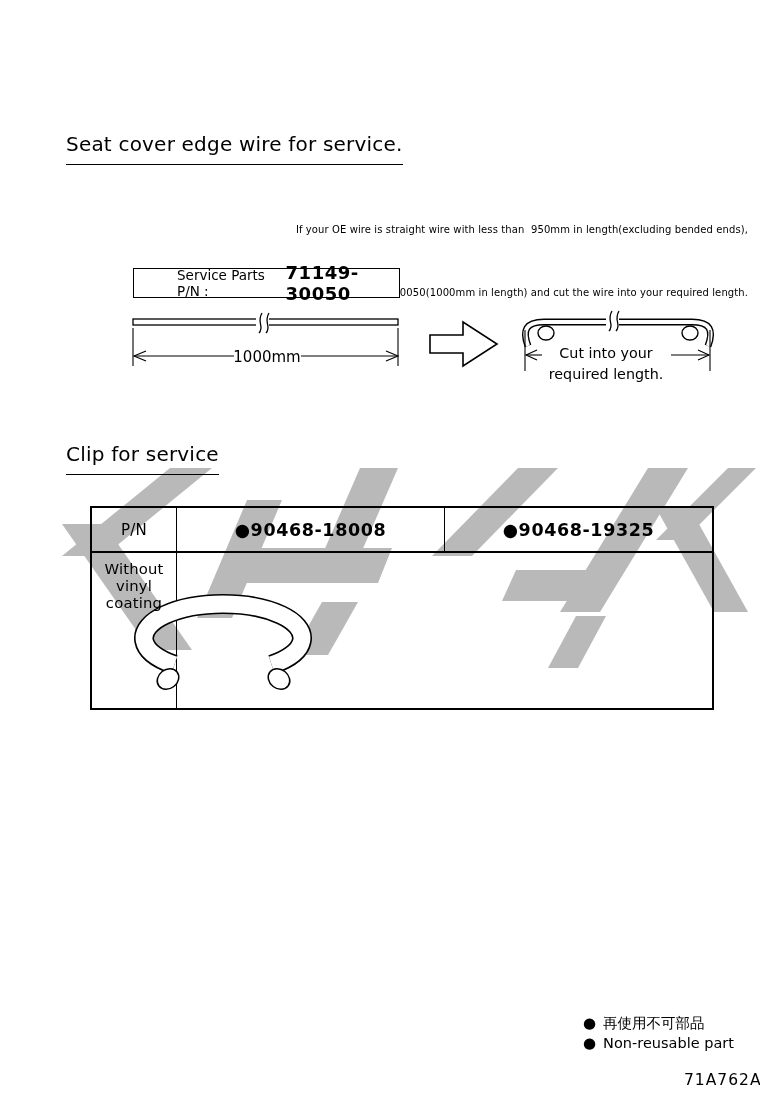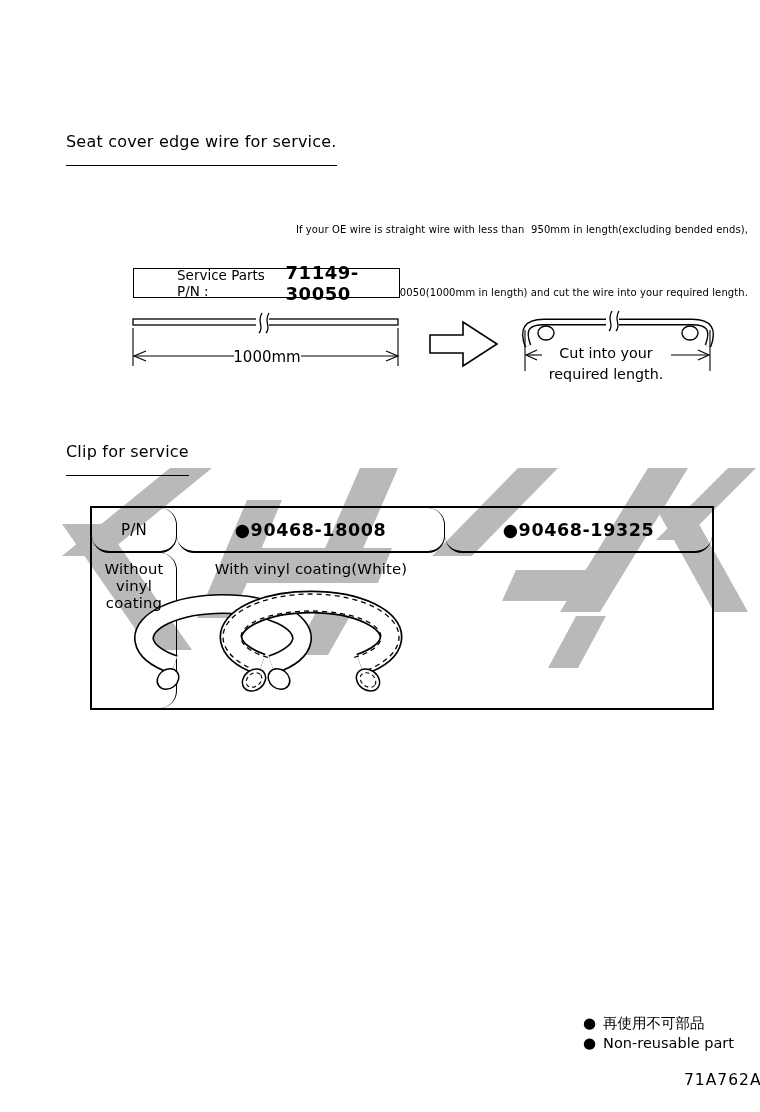--- a/index.html
+++ b/index.html
@@ -7,24 +7,24 @@
     position:relative;
     width:760px;height:1112px;
     margin:0 auto;
     background:#ffffff;
     font-family:"DejaVu Sans","Liberation Sans",sans-serif;
     color:#000;
     overflow:hidden;
   }
   .abs{position:absolute;}
   .sec-title{
-    font-size:16px;
+    font-size:20px;
     letter-spacing:.2px;
     border-bottom:1.5px solid #000;
-    padding-bottom:14px;
+    padding-bottom:8px;
     width:fit-content;
     z-index:3;
   }
   .para{
     font-size:10px;
     line-height:21px;
     letter-spacing:.1px;
     white-space:pre-wrap;
     z-index:3;
     text-align:right;
@@ -44,21 +44,21 @@
 
   .clip-table{
     left:90px;top:506px;width:620px;height:200px;
     border:2px solid #000;
     display:grid;
     grid-template-columns:85px 268px 267px;
     grid-template-rows:45px 1fr;
     z-index:2;
     background:transparent;
   }
-  .cell{position:relative;display:flex;align-items:center;justify-content:center;border-radius:17px;}
+  .cell{position:relative;display:flex;align-items:center;justify-content:center;}
   .cell.vline{border-right:1.6px solid #000;}
   .cell.hline{border-bottom:2.6px solid #000;}
   .rowhead{font-size:15px;letter-spacing:.3px;}
   .pn-val{font-size:17.5px;font-weight:700;letter-spacing:.6px;}
   .shape-cell{align-items:flex-start;}
   .coating-lbl{
     position:absolute;top:7px;left:0;width:100%;
     text-align:center;font-size:14.8px;letter-spacing:.2px;z-index:2;
   }
   .clip-svg{position:absolute;left:0;top:0;}
@@ -156,33 +156,20 @@
     <div class="cell vline shape-cell">
       <div class="coating-lbl">Without vinyl coating</div>
       <svg class="clip-svg" width="268" height="152" viewBox="0 0 268 152">
         <path d="M82.4,111.8 A79,34 0 1 1 179.6,111.8" fill="none" stroke="#000" stroke-width="20"></path>
         <path d="M82.4,111.8 A79,34 0 1 1 179.6,111.8" fill="none" stroke="#fff" stroke-width="16.8"></path>
         <ellipse cx="76" cy="126" rx="11.5" ry="9.5" transform="rotate(-38 76 126)" fill="#fff" stroke="#000" stroke-width="1.5"></ellipse>
         <ellipse cx="187" cy="126" rx="11.5" ry="9.5" transform="rotate(38 187 126)" fill="#fff" stroke="#000" stroke-width="1.5"></ellipse>
       </svg>
     </div>
 
-    <div class="cell shape-cell">
-      <div class="coating-lbl">With vinyl coating(White)</div>
-      <svg class="clip-svg" width="267" height="152" viewBox="0 0 267 152">
-        <path d="M84.8,111.6 A80,35 0 1 1 183.2,111.6" fill="none" stroke="#000" stroke-width="23"></path>
-        <path d="M84.8,111.6 A80,35 0 1 1 183.2,111.6" fill="none" stroke="#fff" stroke-width="19.6"></path>
-        <path d="M79.8,117.9 A88,43 0 1 1 188.2,117.9" fill="none" stroke="#000" stroke-width="1.3" stroke-dasharray="5 4"></path>
-        <path d="M90.9,104.5 A70,26 0 1 1 177.1,104.5" fill="none" stroke="#000" stroke-width="1.3" stroke-dasharray="5 4"></path>
-        <ellipse cx="77" cy="127" rx="12.5" ry="10" transform="rotate(-38 77 127)" fill="#fff" stroke="#000" stroke-width="1.5"></ellipse>
-        <ellipse cx="191" cy="127" rx="12.5" ry="10" transform="rotate(38 191 127)" fill="#fff" stroke="#000" stroke-width="1.5"></ellipse>
-        <ellipse cx="77" cy="127" rx="8.5" ry="6.5" transform="rotate(-38 77 127)" fill="none" stroke="#000" stroke-width="1.1" stroke-dasharray="4 3"></ellipse>
-        <ellipse cx="191" cy="127" rx="8.5" ry="6.5" transform="rotate(38 191 127)" fill="none" stroke="#000" stroke-width="1.1" stroke-dasharray="4 3"></ellipse>
-      </svg>
-    </div>
   </div>
 
   <div class="abs legend">
     <div class="legend-row">
       <span class="dot">●</span>
       <span>再使用不可部品</span>
     </div>
     <div class="legend-row">
       <span class="dot">●</span>
       <span>Non-reusable part</span>

